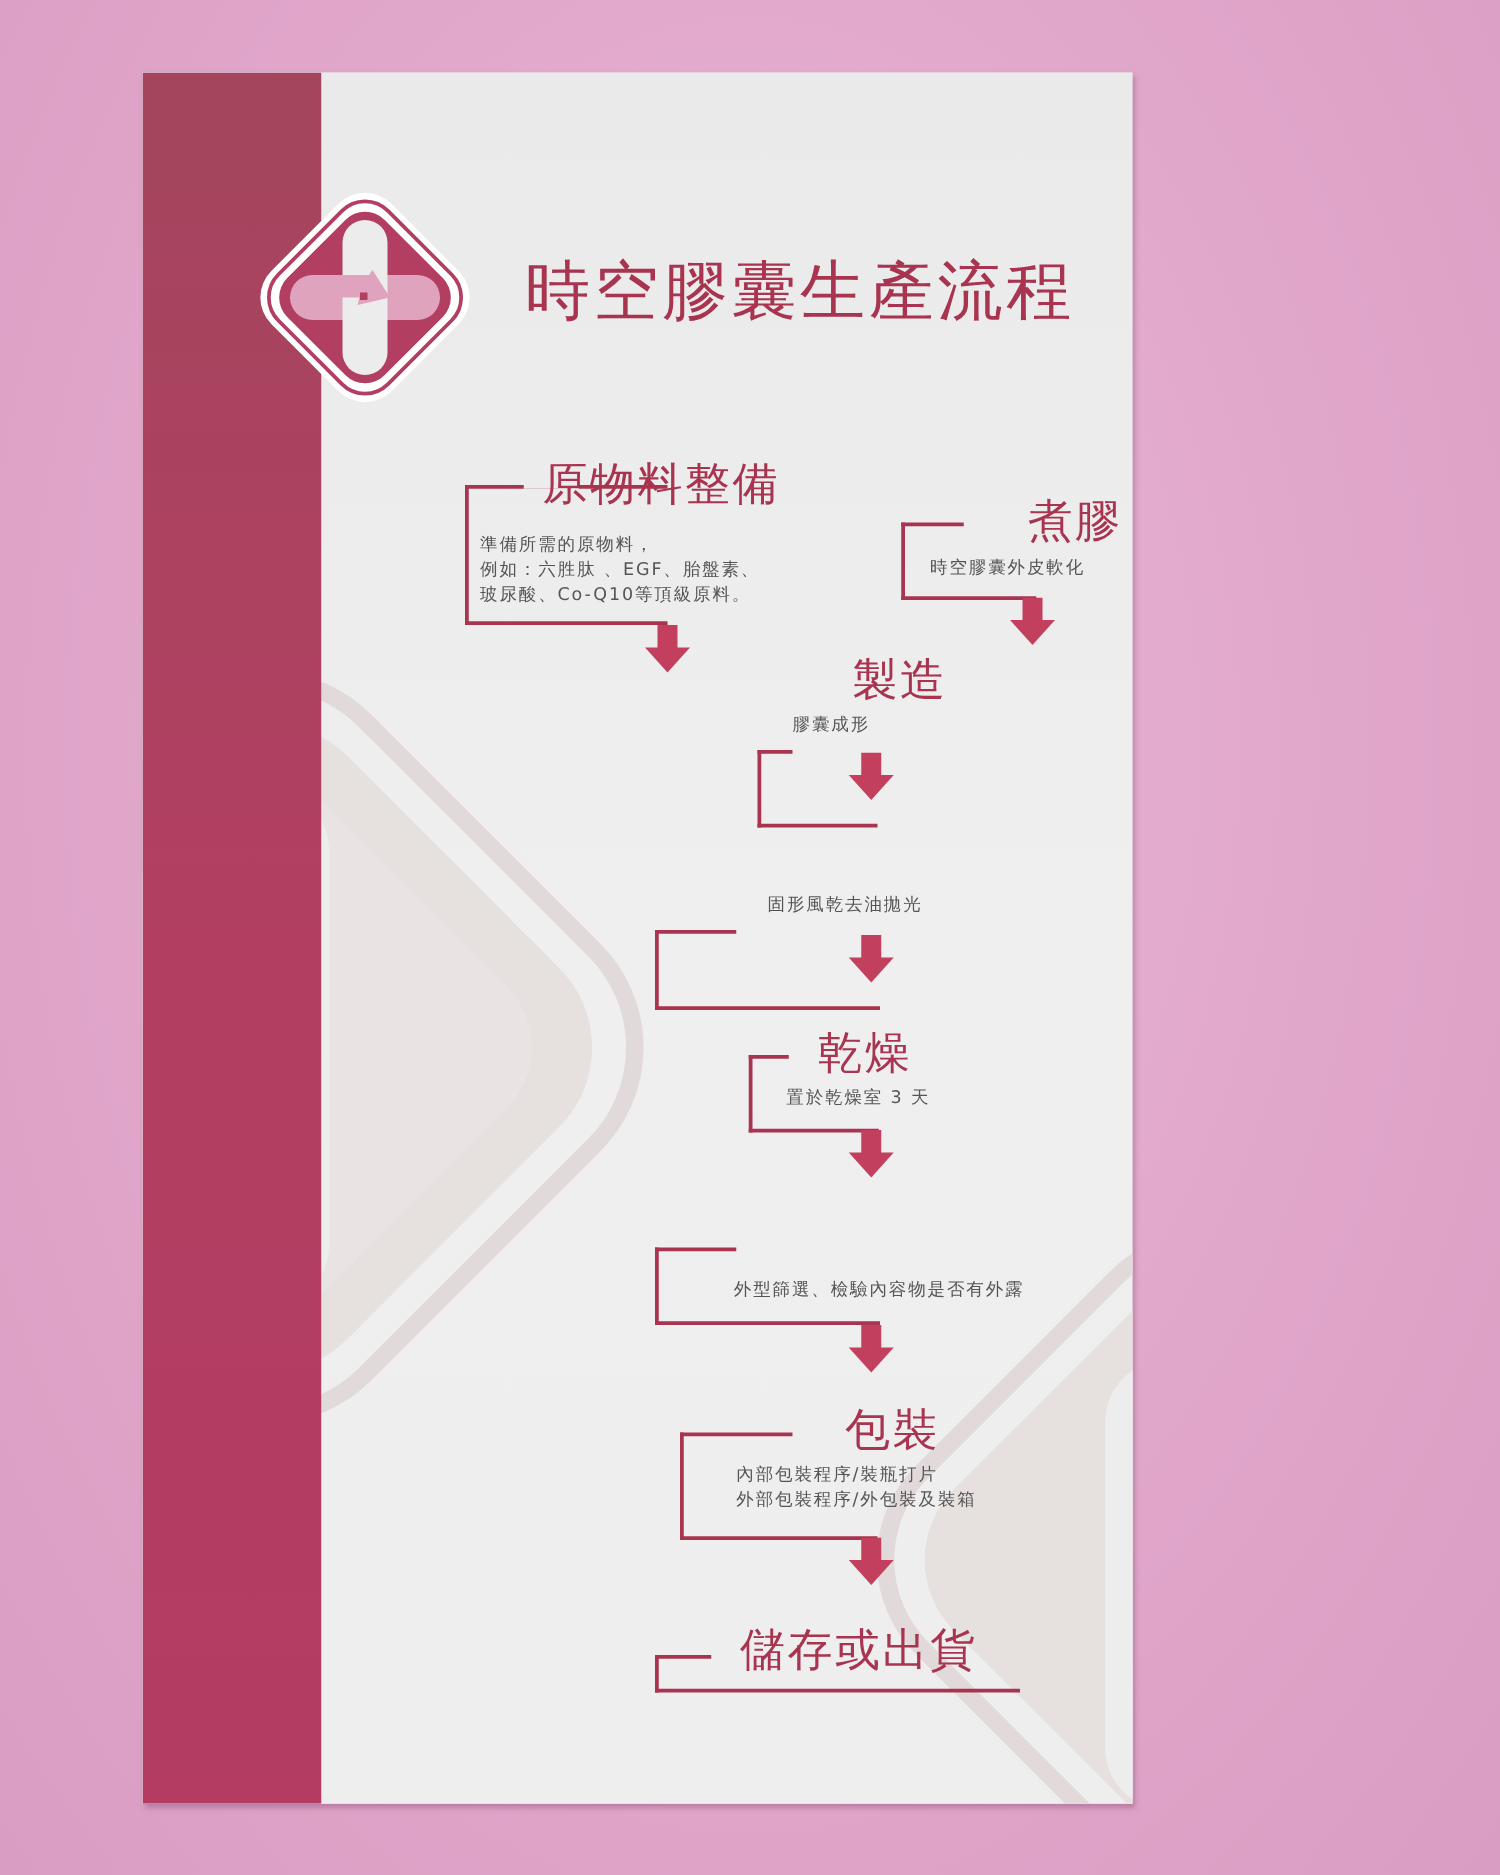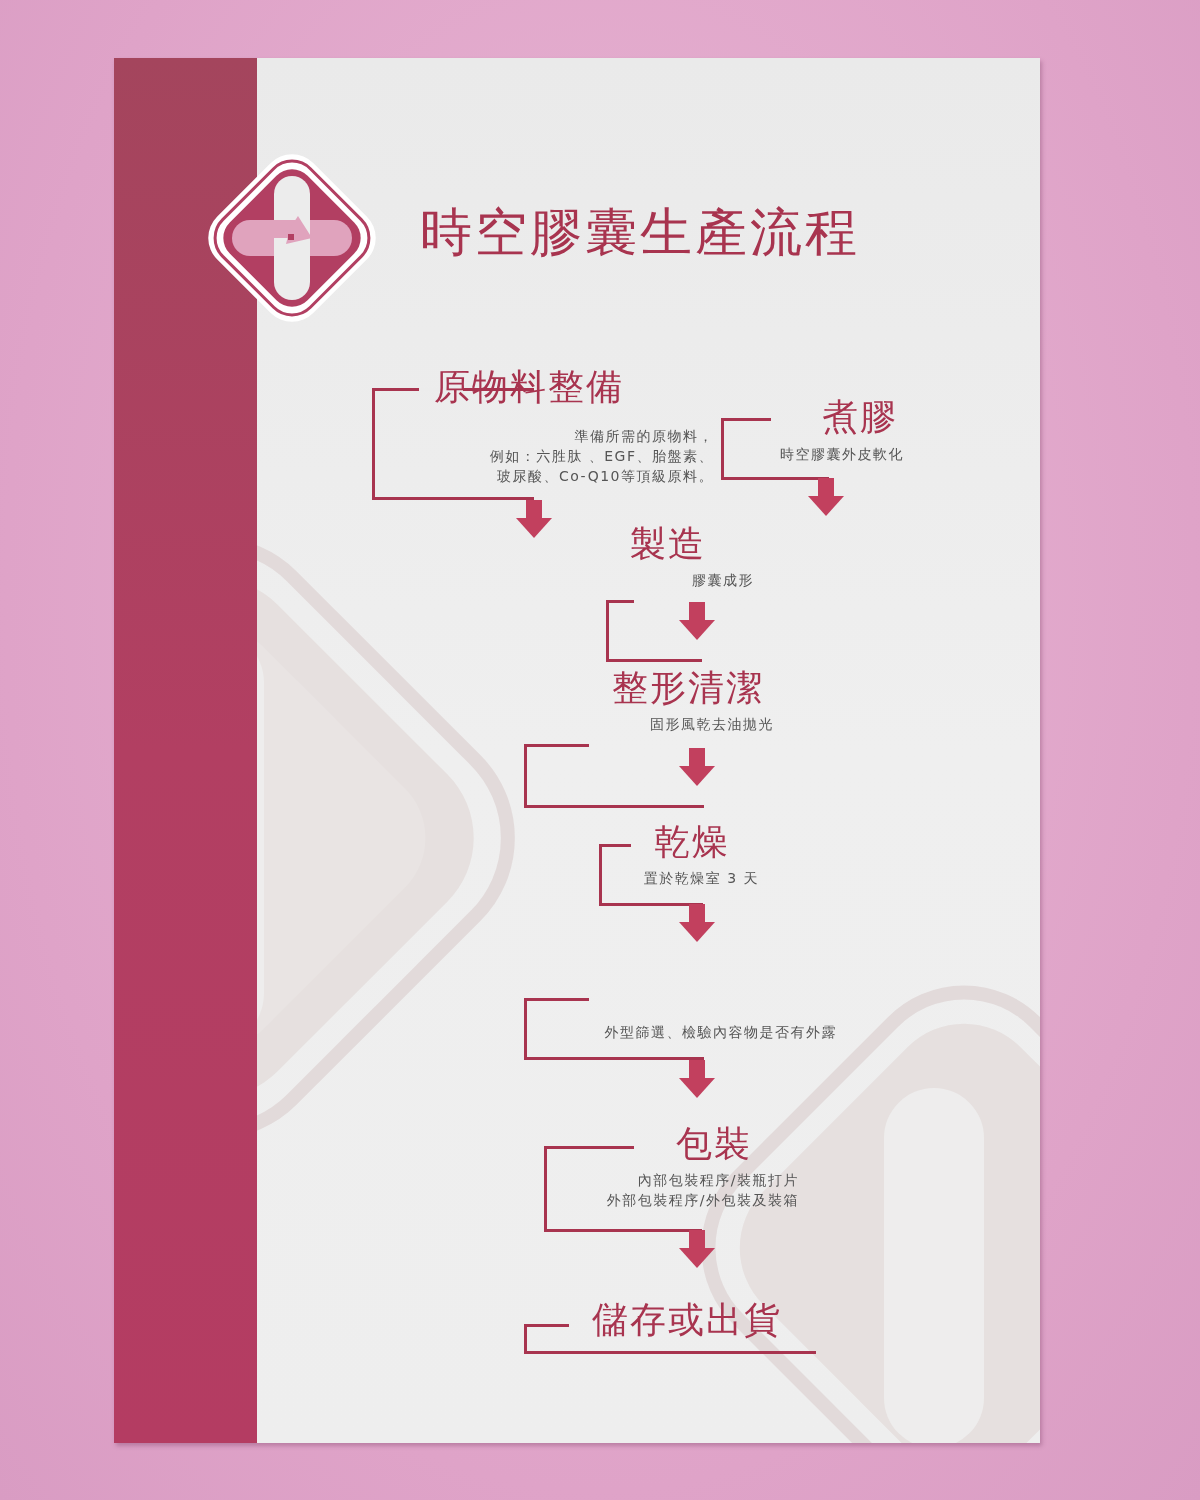--- a/index.html
+++ b/index.html
@@ -6,21 +6,21 @@
   body {
     width:1200px; height:1500px; position:relative; overflow:hidden;
     background:#e2a9cc;
     font-family:"DejaVu Sans", sans-serif;
   }
   .wall-shade {
     position:absolute; inset:0;
     background: radial-gradient(ellipse at 50% 40%, #e8b6d4 0%, #dfa3c8 70%, #d99cc3 100%);
   }
   .board {
-    position:absolute; left:114px; top:58px; width:926px; height:1385px;
+    position:absolute; left:114px; top:58px; width:792px; height:1385px;
     background:#ececec;
     box-shadow: 2px 3px 4px rgba(120,60,100,0.35);
     overflow:hidden;
   }
   .board-sheen {
     position:absolute; inset:0;
     background: linear-gradient(180deg, #eaeaea 0%, #efefef 50%, #eeeeee 100%);
   }
   .sidebar-band {
     position:absolute; left:0; top:0; width:143px; height:100%;
@@ -31,21 +31,21 @@
   .title {
     position:absolute; left:306px; top:140px;
     font-size:52px; color:#a8344f; letter-spacing:3px; font-weight:normal;
     white-space:nowrap;
   }
   .step-title {
     position:absolute; color:#a8344f; font-size:36px; letter-spacing:2px; white-space:nowrap;
   }
   .step-desc {
     position:absolute; color:#555; font-size:14px; letter-spacing:1.5px;
-    text-align:right; line-height:20px; white-space:nowrap;
+    text-align:left; line-height:20px; white-space:nowrap;
   }
   .connector {
     position:absolute; border-left:3px solid #a8344f; border-top:3px solid #a8344f;
     border-bottom:3px solid #a8344f; box-sizing:border-box;
   }
   .arrow { position:absolute; width:40px; height:40px; }
   .final-line { position:absolute; box-sizing:border-box; }
 </style>
 </head>
 <body>
@@ -108,32 +108,31 @@
   <div class="step-desc" style="left:630px;top:386px;width:160px;">
     <div>時空膠囊外皮軟化</div>
   </div>
   <svg class="arrow" style="left:692px;top:420px;" viewBox="0 0 40 40">
       <rect x="12" y="0" width="16" height="20" fill="#c2405e"></rect>
       <polygon points="2,18 38,18 20,38" fill="#c2405e"></polygon>
     </svg>
 
   <div class="connector" style="left:492px;top:542px;width:96px;height:62px;border-top:none;"></div>
   <div style="position:absolute;left:492px;top:542px;width:28px;height:3px;background:#a8344f;"></div>
-  <div class="step-title" style="left:516px;top:462px;">製造</div>
+  <div class="step-title" style="left:568px;top:462px;">製造</div>
   <div class="step-desc" style="left:520px;top:512px;width:120px;">
     <div>膠囊成形</div>
   </div>
   <svg class="arrow" style="left:563px;top:544px;" viewBox="0 0 40 40">
       <rect x="12" y="0" width="16" height="20" fill="#c2405e"></rect>
       <polygon points="2,18 38,18 20,38" fill="#c2405e"></polygon>
     </svg>
 
   <div class="connector" style="left:410px;top:686px;width:180px;height:64px;border-top:none;"></div>
   <div style="position:absolute;left:410px;top:686px;width:65px;height:3px;background:#a8344f;"></div>
-  <div class="step-title" style="left:498px;top:606px;">整形清潔</div>
   <div class="step-desc" style="left:500px;top:656px;width:160px;">
     <div>固形風乾去油拋光</div>
   </div>
   <svg class="arrow" style="left:563px;top:690px;" viewBox="0 0 40 40">
       <rect x="12" y="0" width="16" height="20" fill="#c2405e"></rect>
       <polygon points="2,18 38,18 20,38" fill="#c2405e"></polygon>
     </svg>
 
   <div class="connector" style="left:485px;top:786px;width:104px;height:62px;border-top:none;"></div>
   <div style="position:absolute;left:485px;top:786px;width:32px;height:3px;background:#a8344f;"></div>

